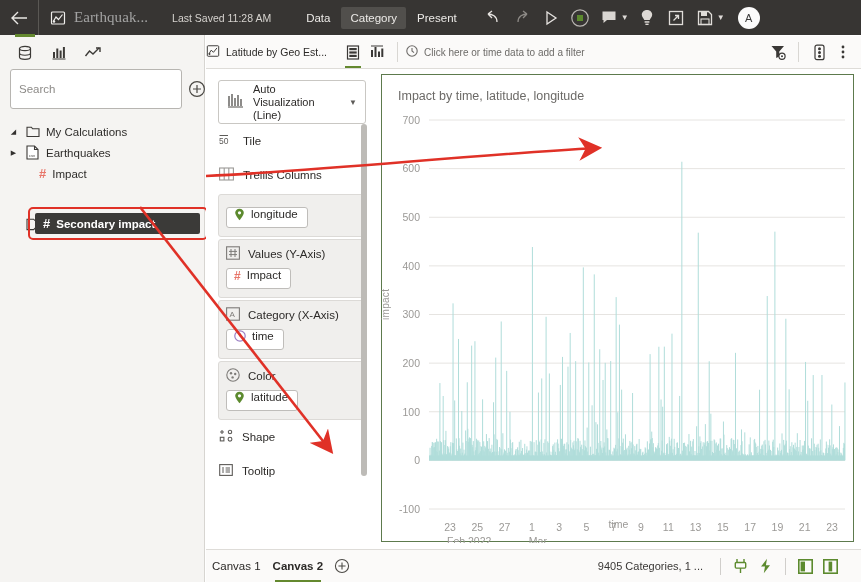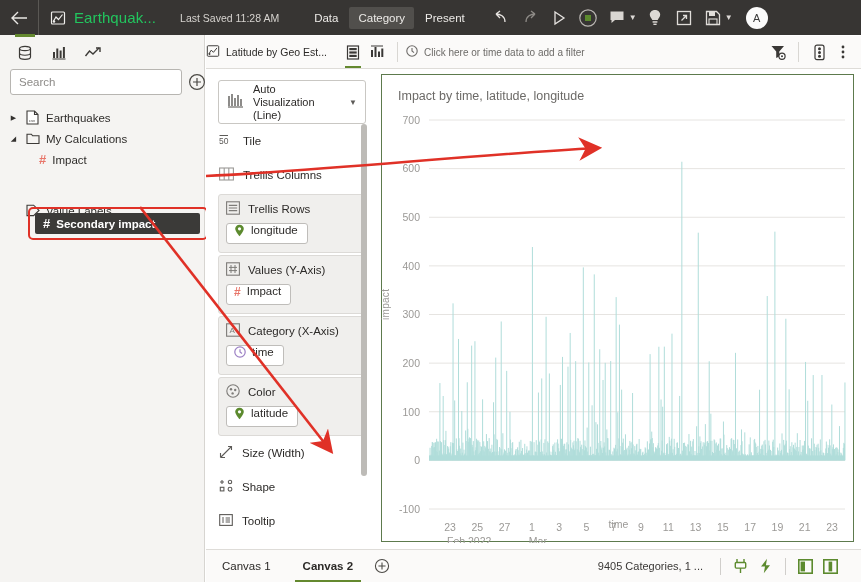--- a/index.html
+++ b/index.html
@@ -14,21 +14,21 @@
   
   .topbar {
     position:absolute; left:0; top:0; width:861px; height:35px;
     background:#373533; display:flex; align-items:center;
   }
   .tb-back { width:38px; height:35px; display:flex; align-items:center; justify-content:center;
              color:#e9e7e4; font-size:16px; }
   .tb-div { width:1px; height:35px; background:#5a5854; }
   .tb-doc { display:flex; align-items:center; padding-left:11px; gap:8px; }
   .tb-doc-icon { width:16px; height:16px; }
-  .tb-title { color:#22c55e; font-size:15px; letter-spacing:.1px; }
+  .tb-title { color:#a3a3a3; font-size:15px; letter-spacing:.1px;font-family:Liberation Serif, serif; }
   .tb-saved { margin-left:24px; color:#d6d3cf; font-size:10.5px; white-space:nowrap;}
   .tb-menu { margin-left:26px; display:flex; align-items:center; gap:2px; }
   .tb-mi { color:#eceae7; font-size:11.5px; padding:5px 9px; border-radius:2px; cursor:default; }
   .tb-mi.active { background:#514f4c; }
   .tb-icons { margin-left:14px; display:flex; align-items:center; gap:3px; }
   .tb-ic { width:26px; height:26px; display:flex; align-items:center; justify-content:center;
            color:#e6e3e0; }
   .tb-caret { font-size:8px; color:#ddd9d6; margin-left:-4px; margin-right:2px; }
   .avatar {
     width:22px; height:22px; border-radius:50%; background:#fbfbfb; color:#3a3a3a;
@@ -42,21 +42,21 @@
     background:#f5f4f2; border-right:1px solid #d7d5d1;
   }
   .lp-tabs { display:flex; align-items:center; gap:4px; padding:8px 10px 4px 10px; height:32px;}
   .lp-tab { width:30px; height:24px; display:flex; align-items:center; justify-content:center;
             position:relative; color:#444; }
   .lp-tab.active::before {
     content:""; position:absolute; top:-7px; left:5px; width:20px; height:2.5px; background:#64892f;
   }
   .searchrow { display:flex; align-items:center; padding:0 10px; gap:6px; margin-top:2px; }
   .searchbox {
-    flex:1; height:26px; border:1px solid #b7b5b1; border-radius:3px; background:#fff;
+    flex:1; height:40px; border:1px solid #b7b5b1; border-radius:3px; background:#fff;
     font-size:11.5px; color:#6f6d6a; padding:0 8px; font-family:"Liberation Sans",sans-serif;
   }
   .searchbox::placeholder { color:#8d8b88; }
   .addbtn { width:20px; height:20px; color:#4b4945; display:flex; align-items:center; justify-content:center;}
 
   .tree { margin-top:12px; font-size:11.5px; color:#2e2c2a; }
   .tnode { display:flex; align-items:center; height:21px; padding-left:8px; gap:6px; }
   .tcaret { width:11px; font-size:7px; color:#33312f; text-align:center; }
   .ticon { width:15px; display:flex; align-items:center; justify-content:center; }
   .tlabel { white-space:nowrap; }
@@ -130,21 +130,21 @@
   .vt-ic.act::after { content:""; position:absolute; bottom:-3px; left:4px; width:16px; height:2.5px; background:#64892f;}
   .vt-sep { width:1px; height:20px; background:#d9d7d3; margin:0 8px; }
   .vt-filter { display:flex; align-items:center; gap:6px; font-size:10px; color:#6d6b68; }
   .vt-right { margin-left:auto; display:flex; align-items:center; padding-right:6px; }
 
   
   .bottombar {
     position:absolute; left:206px; top:549px; width:655px; height:33px;
     background:#fbfaf9; border-top:1px solid #dedcd8; display:flex; align-items:center;
   }
-  .cvtab { font-size:11.5px; color:#2c2a28; padding:0 16px; height:33px;
+  .cvtab { font-size:11.5px; color:#2c2a28; padding:0 6px; height:33px;
            display:flex; align-items:center; position:relative; }
   .cvtab.active { font-weight:bold; }
   .cvtab.active::after { content:""; position:absolute; bottom:0; left:8px; right:8px; height:2.5px; background:#64892f;}
   .cvadd { width:26px; display:flex; align-items:center; justify-content:center; color:#4b4945;}
   .bb-right { margin-left:auto; display:flex; align-items:center; padding-right:20px; gap:4px; }
   .bb-status { font-size:11px; color:#3a3836; margin-right:8px; }
   .bb-sep { width:1px; height:17px; background:#d0cecb; margin:0 5px; }
   .bb-ic { width:21px; height:21px; display:flex; align-items:center; justify-content:center; color:#5c8a2e;}
 
   
@@ -263,42 +263,42 @@
       <input class="searchbox" placeholder="Search" style="">
       <div class="addbtn">
         <svg width="18" height="18" viewBox="0 0 18 18">
             <circle cx="9" cy="9" r="7.4" stroke="#4b4945" stroke-width="1.2" fill="none"></circle>
             <path d="M9 5 V13 M5 9 H13" stroke="#4b4945" stroke-width="1.2"></path>
           </svg>
       </div>
     </div>
 
     <div class="tree">
+      <div class="tnode lvl1b">
+        <span class="tcaret">◢</span>
+        <span class="ticon">
+          <svg width="14" height="13" viewBox="0 0 14 13">
+              <path d="M1 2.2 H5.4 L6.6 3.8 H13 V11.5 H1 Z" stroke="#3c3a37" stroke-width="1.1" fill="none"></path>
+            </svg>
+        </span>
+        <span class="tlabel">My Calculations</span>
+      </div>
+
       <div class="tnode lvl1b">
         <span class="tcaret">▶</span>
         <span class="ticon">
           <svg width="13" height="15" viewBox="0 0 13 15">
               <path d="M1 1 H8.5 L12 4.5 V14 H1 Z" stroke="#3c3a37" stroke-width="1.1" fill="#fff"></path>
               <path d="M8.5 1 V4.5 H12" stroke="#3c3a37" stroke-width="1.1" fill="none"></path>
               <text x="3" y="12.2" font-size="4" fill="#3c3a37" font-family="Liberation Sans">csv</text>
             </svg>
         </span>
         <span class="tlabel">Earthquakes</span>
       </div>
 
-      <div class="tnode lvl1b">
-        <span class="tcaret">◢</span>
-        <span class="ticon">
-          <svg width="14" height="13" viewBox="0 0 14 13">
-              <path d="M1 2.2 H5.4 L6.6 3.8 H13 V11.5 H1 Z" stroke="#3c3a37" stroke-width="1.1" fill="none"></path>
-            </svg>
-        </span>
-        <span class="tlabel">My Calculations</span>
-      </div>
-
       <div class="tnode lvl2">
         <span class="hashicon">#</span>
         <span class="tlabel">Impact</span>
       </div>
 
       <div style="height:21px"></div>
 
       <div class="tnode lvl1b" style="margin-top:9px">
         <span class="tcaret"></span>
         <span class="ticon">
@@ -409,29 +409,20 @@
       <span>
         <svg width="15" height="14" viewBox="0 0 15 14">
             <rect x="0.6" y="1" width="13.8" height="12" stroke="#9b9996" stroke-width="1.1" fill="none"></rect>
             <path d="M5.2 1 V13 M9.8 1 V13" stroke="#9b9996" stroke-width="1.1"></path>
           </svg>
       </span>
       <span>Trellis Columns</span>
     </div>
 
     <div class="shelfbox">
-      <div class="shelf-title">
-        <span>
-          <svg width="14" height="14" viewBox="0 0 14 14">
-              <rect x="0.6" y="0.8" width="12.8" height="12.4" stroke="#7d7b78" stroke-width="1.1" fill="none"></rect>
-              <path d="M2.8 4.4 H11.2 M2.8 7 H11.2 M2.8 9.6 H11.2" stroke="#7d7b78" stroke-width="1.1"></path>
-            </svg>
-        </span>
-        <span>Trellis Rows</span>
-      </div>
       <div class="pill">
         <span>
           <svg width="11" height="13" viewBox="0 0 11 13">
               <path d="M5.5 0.8 C3 0.8 1.2 2.6 1.2 4.8 C1.2 7.6 5.5 12.2 5.5 12.2 C5.5 12.2 9.8 7.6 9.8 4.8 C9.8 2.6 8 0.8 5.5 0.8 Z" fill="#5c8a2e"></path>
               <circle cx="5.5" cy="4.8" r="1.6" fill="#fff"></circle>
             </svg>
         </span>
         <span>longitude</span>
       </div>
     </div>
@@ -489,28 +480,20 @@
         <span>
           <svg width="11" height="13" viewBox="0 0 11 13">
               <path d="M5.5 0.8 C3 0.8 1.2 2.6 1.2 4.8 C1.2 7.6 5.5 12.2 5.5 12.2 C5.5 12.2 9.8 7.6 9.8 4.8 C9.8 2.6 8 0.8 5.5 0.8 Z" fill="#5c8a2e"></path>
               <circle cx="5.5" cy="4.8" r="1.6" fill="#fff"></circle>
             </svg>
         </span>
         <span>latitude</span>
       </div>
     </div>
 
-    <div class="shelf-plain">
-      <span>
-        <svg width="14" height="14" viewBox="0 0 14 14">
-            <path d="M1.5 12.5 V8 M1.5 12.5 H6 M1.5 12.5 L12.5 1.5 M9 1.5 H12.5 V5" stroke="#5d5b58" stroke-width="1.1" fill="none"></path>
-          </svg>
-      </span>
-      <span>Size (Width)</span>
-    </div>
 
     <div class="shelf-plain">
       <span>
         <svg width="14" height="14" viewBox="0 0 14 14">
             <path d="M3 1 V5 M1 3 H5" stroke="#5d5b58" stroke-width="1.1"></path>
             <circle cx="11" cy="3" r="1.7" stroke="#5d5b58" stroke-width="1.1" fill="none"></circle>
             <rect x="1.3" y="8.3" width="3.6" height="3.6" stroke="#5d5b58" stroke-width="1.1" fill="none"></rect>
             <circle cx="11" cy="10.2" r="1.9" stroke="#5d5b58" stroke-width="1.1" fill="none"></circle>
           </svg>
       </span>

